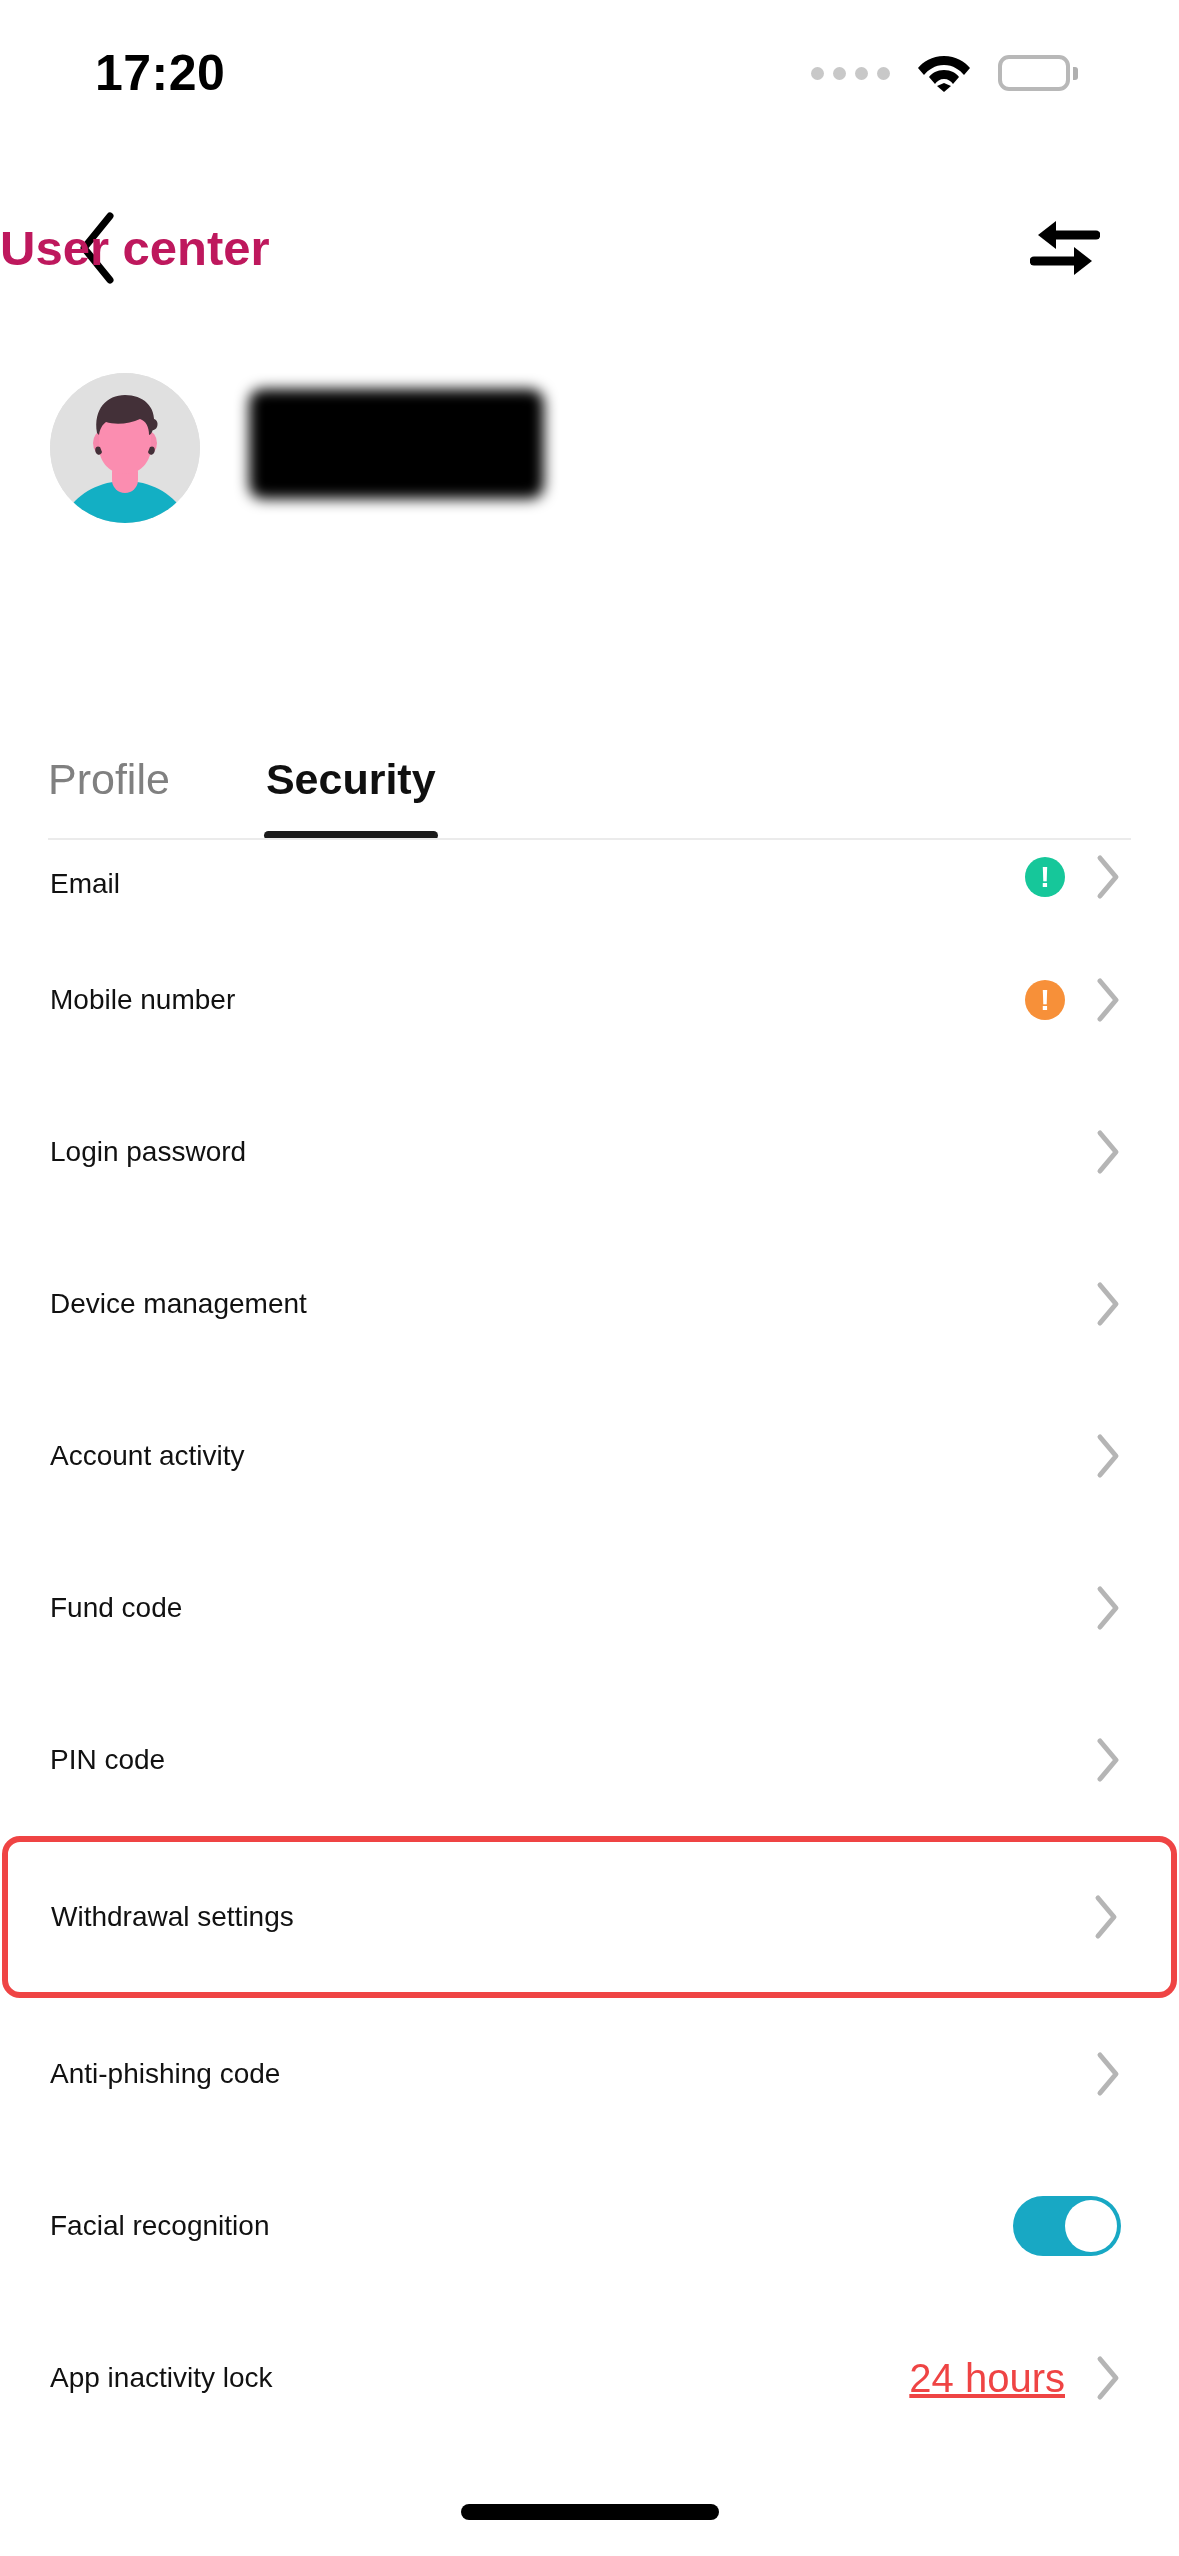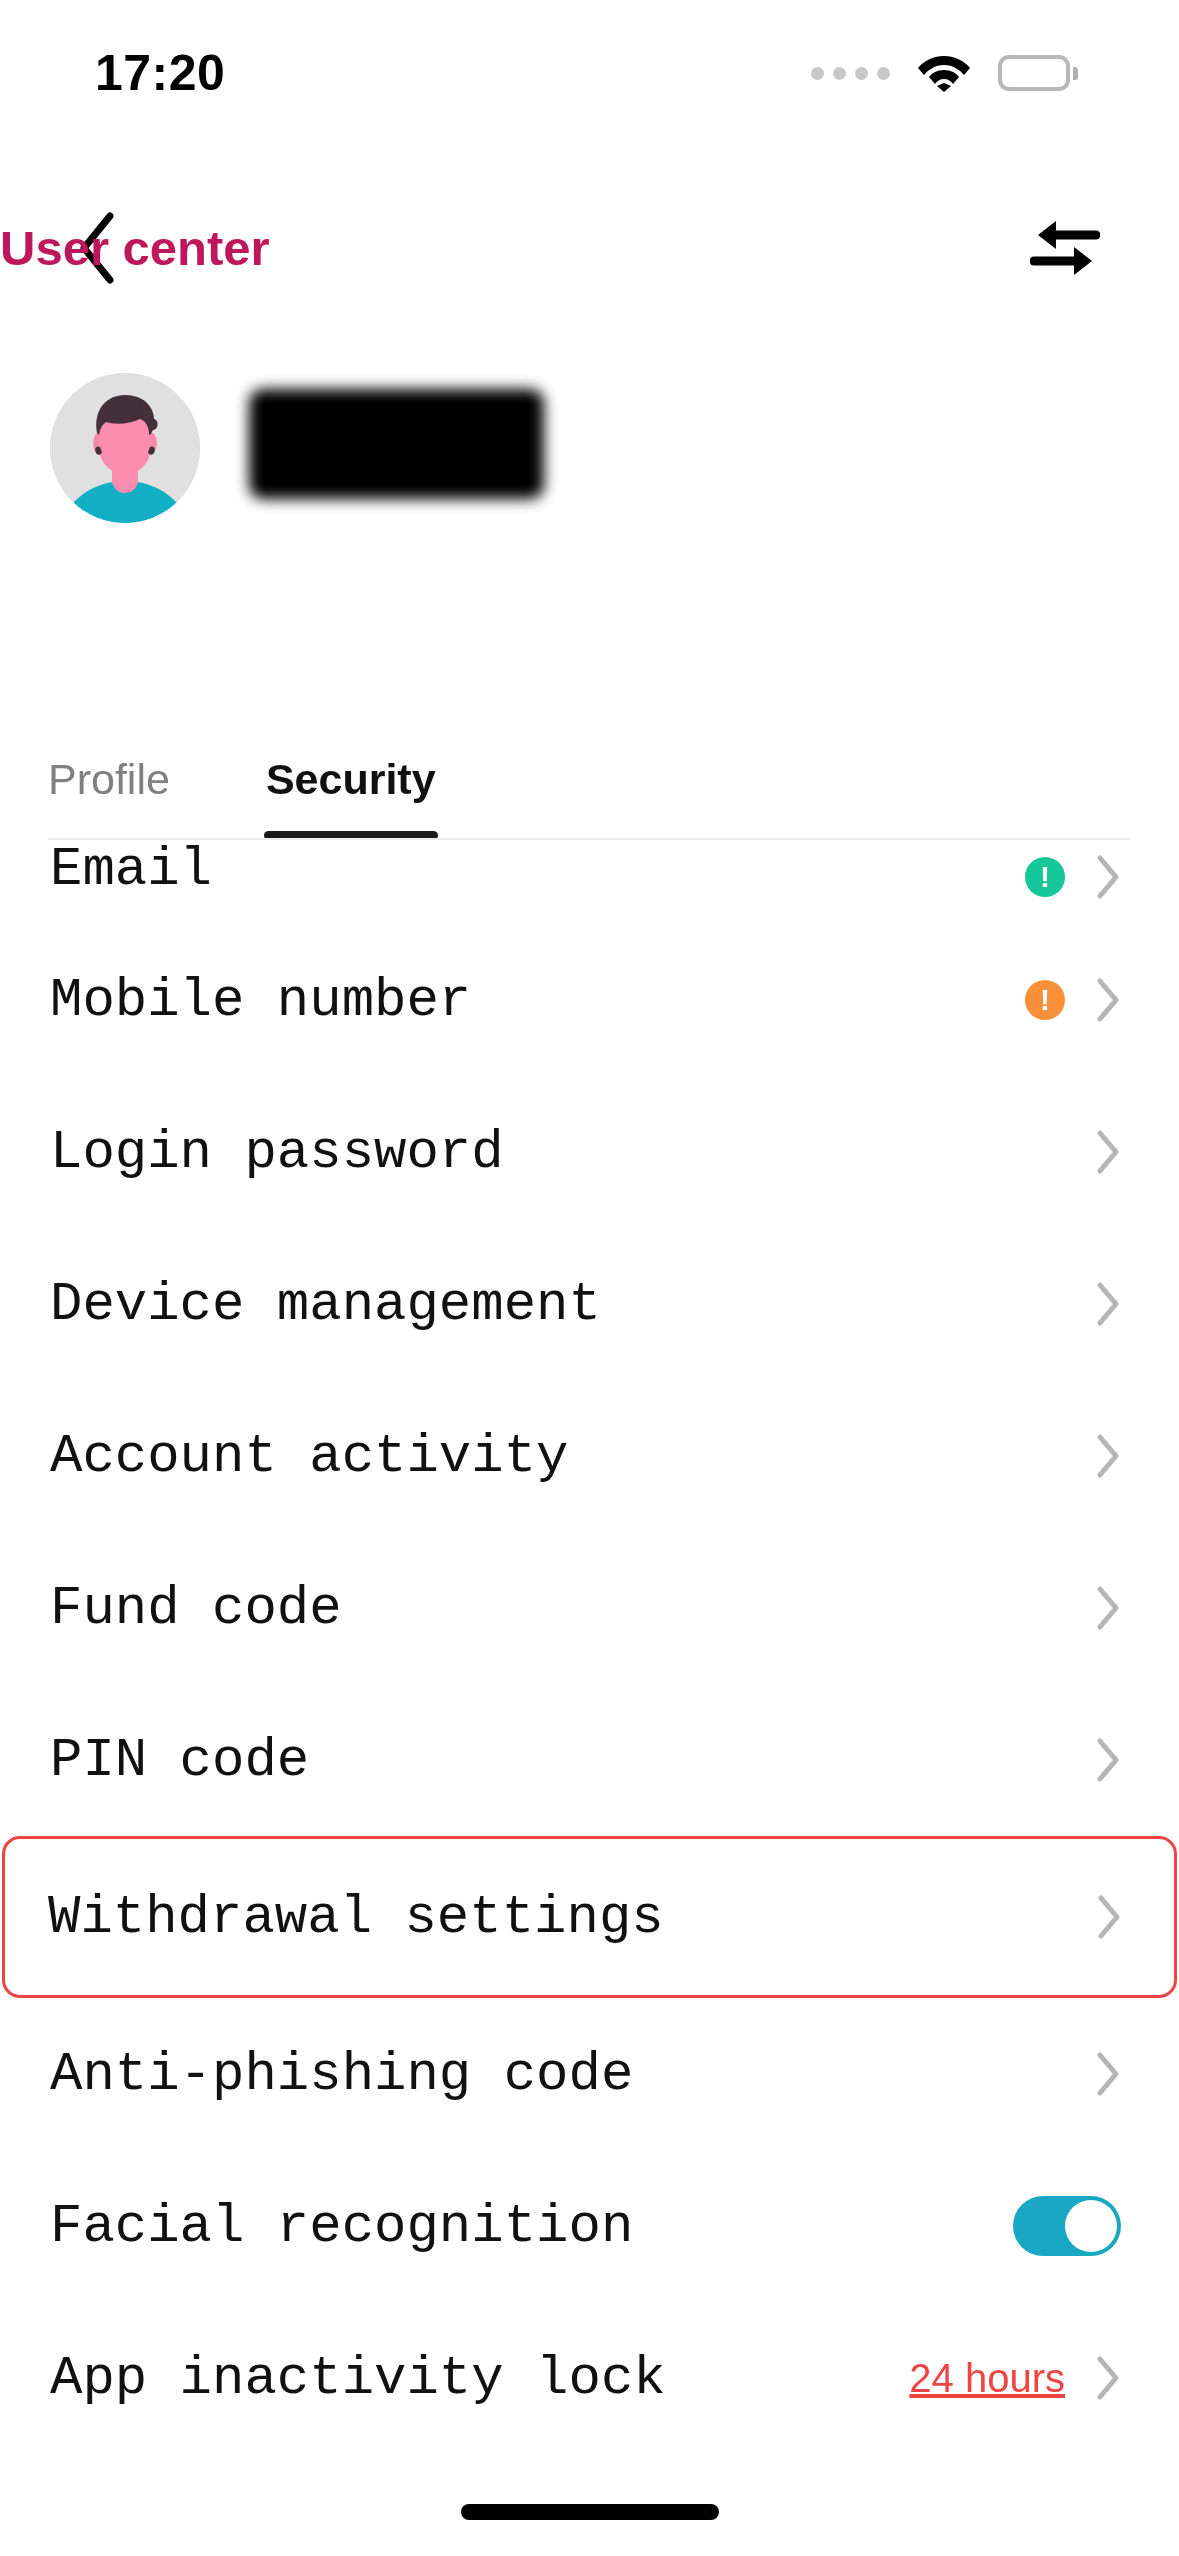--- a/index.html
+++ b/index.html
@@ -196,23 +196,22 @@
     padding: 0 58px 0 50px;
     cursor: pointer;
     background: #fff;
   }
   .row.clipped {
     height: 118px;
     align-items: flex-end;
     margin-top: -34px;
   }
   .row-label {
-    font-size: 54px;
+    font-size: 28px;
     color: #111111;
-    font-family: Liberation Mono, monospace;
   }
   .row.clipped .row-label { margin-bottom: 24px; }
   .row-right {
     display: flex;
     align-items: center;
     gap: 30px;
   }
   .row.clipped .row-right { margin-bottom: 24px; }
   .row-value {
     font-size: 40px;
@@ -231,21 +230,21 @@
     justify-content: center;
     font-size: 30px;
     font-weight: 700;
     color: #fff;
     flex: 0 0 auto;
   }
   .badge-dot.warn { background: #F79039; }
   .badge-dot.ok   { background: #16C79A; }
 
   .row.highlighted {
-    border: 3px solid #ef4444;
+    border: 6px solid #ef4444;
     border-radius: 18px;
     margin: 0 2px;
     height: 162px;
     padding: 0 52px 0 43px;
   }
 
   
   .toggle {
     width: 108px; height: 60px;
     border-radius: 30px;

